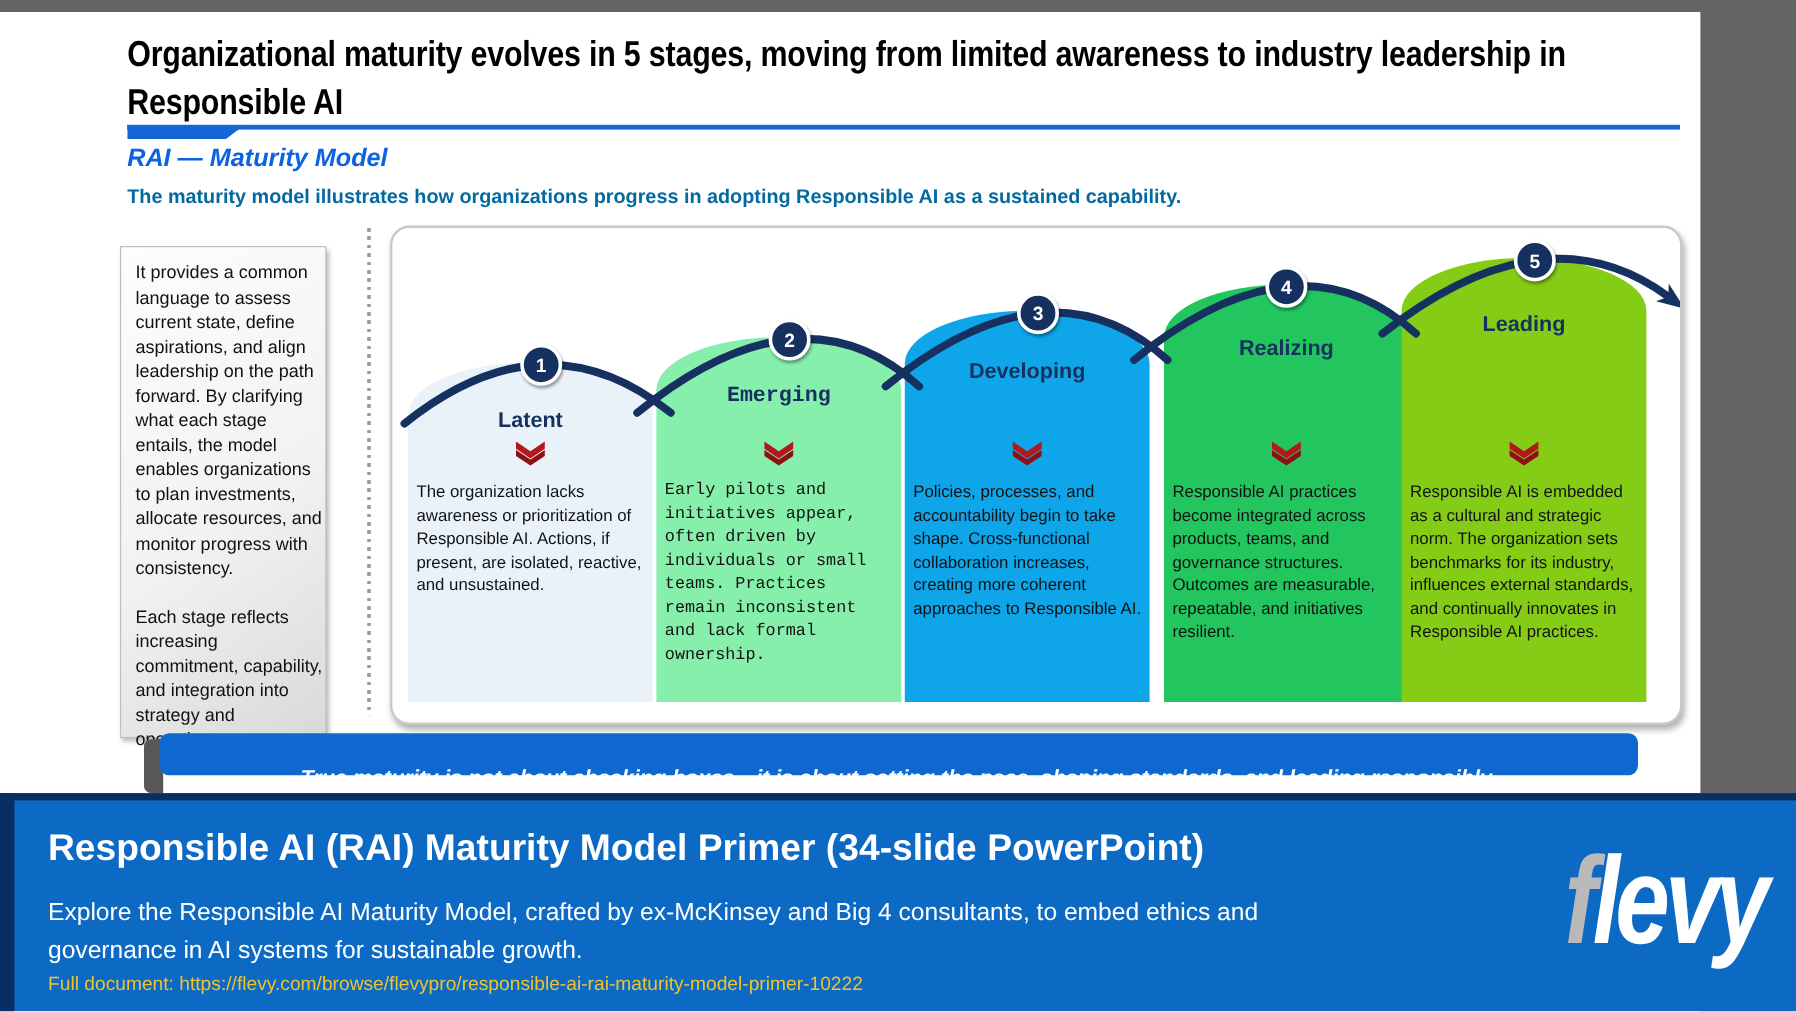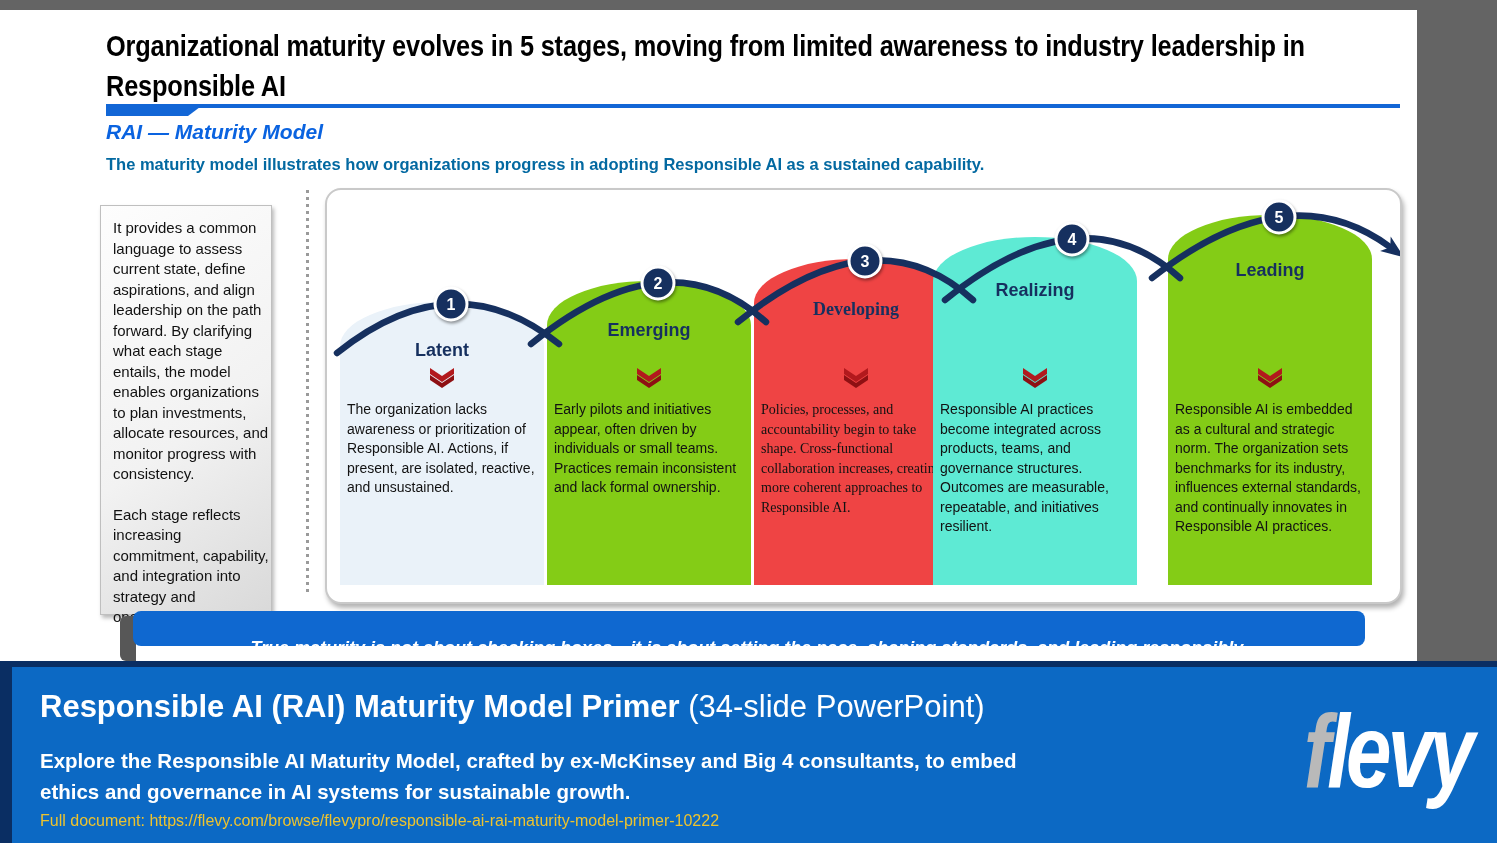--- a/index.html
+++ b/index.html
@@ -25,23 +25,23 @@
         font-size:15px;line-height:20.5px;color:#111;margin-top:17px;}
   .sidebar p{margin:0 0 20px 0;}
   .dotted-divider{position:absolute;left:306px;top:190px;width:3px;height:406px;
         background:repeating-linear-gradient(to bottom,#9a9a9a 0 3px,transparent 3px 7px);}
 
   
   .diagram{position:absolute;left:325px;top:188px;width:1073px;height:412px;background:#fff;
         border:2px solid #c9c9c9;border-radius:16px;box-shadow:2px 4px 5px rgba(0,0,0,.3);z-index:1;}
   .stage{position:absolute;width:204px;border-radius:50% 50% 0 0 / 44px 44px 0 0;}
   .st1{left:13px; top:112px;height:283px;background:#eaf2f9;}
-  .st2{left:220px;top:91px; height:304px;background:#84cc16;}
-  .st3{left:427px;top:69px; height:326px;background:#ef4444;font-family:Liberation Serif, serif;}
-  .st4{left:606px;top:47px; height:348px;background:#5eead4;}
+  .st2{left:220px;top:91px; height:304px;background:#86efac;font-family:Liberation Mono, monospace;}
+  .st3{left:427px;top:69px; height:326px;background:#0ea5e9;}
+  .st4{left:643px;top:47px; height:348px;background:#22c55e;}
   .st5{left:841px;top:25px; height:370px;background:#84cc16;}
   .sname{position:absolute;left:0;right:0;text-align:center;font-size:18px;font-weight:bold;color:#16305f;}
   .st1 .sname{top:38px}.st2 .sname{top:39px}.st3 .sname{top:40px}.st4 .sname{top:43px}.st5 .sname{top:45px}
   .chev{position:absolute;left:50%;transform:translateX(-50%);}
   .st1 .chev{top:66px}.st2 .chev{top:87px}.st3 .chev{top:109px}.st4 .chev{top:131px}.st5 .chev{top:153px}
   .sdesc{position:absolute;left:0;right:0;padding:0 7px;box-sizing:border-box;text-align:left;
         font-size:14px;line-height:19.5px;color:#121212;}
   .st1 .sdesc{top:98px}.st2 .sdesc{top:119px}.st3 .sdesc{top:141px}.st4 .sdesc{top:163px}.st5 .sdesc{top:185px}
   .arcs{position:absolute;left:0;top:0;width:1073px;height:412px;pointer-events:none;}
 
@@ -51,22 +51,22 @@
   .banner{position:absolute;left:133px;top:611px;width:1232px;height:35px;background:#0f68d0;
         border-radius:8px;z-index:5;}
   .banner-text{position:absolute;left:0;right:0;top:27px;text-align:center;color:#fff;
         font-size:18px;font-weight:bold;font-style:italic;}
 
   
   .footer{position:absolute;left:0;top:661px;width:1497px;height:182px;box-sizing:border-box;
         background:#0c69c4;border-top:6px solid #0a2e63;border-left:12px solid #0a2e63;z-index:6;color:#fff;}
   .f-title{position:absolute;left:28px;top:22px;font-size:31px;white-space:nowrap;}
   .f-title .bold{font-weight:bold;}
-  .f-title .reg{font-weight:normal;text-align:center;}
-  .f-desc{position:absolute;left:28px;top:78px;width:1010px;font-size:20.5px;line-height:31px;font-weight:bold;}
+  .f-title .reg{font-weight:bold;text-align:center;}
+  .f-desc{position:absolute;left:28px;top:78px;width:1010px;font-size:20.5px;line-height:31px;}
   .f-link{position:absolute;left:28px;top:145px;font-size:16px;color:#eec32e;text-decoration:none;}
   .f-logo{position:absolute;right:26px;top:38px;font-size:86px;font-weight:bold;font-style:italic;
         letter-spacing:-4px;line-height:92px;transform:scaleX(.95) scaleY(1.2);transform-origin:100% 50%;
         white-space:nowrap;}
   .f-logo .lf{color:#b9b9b9;}
   .f-logo .lr{color:#ffffff;}
 </style>
 </head>
 <body>
 

